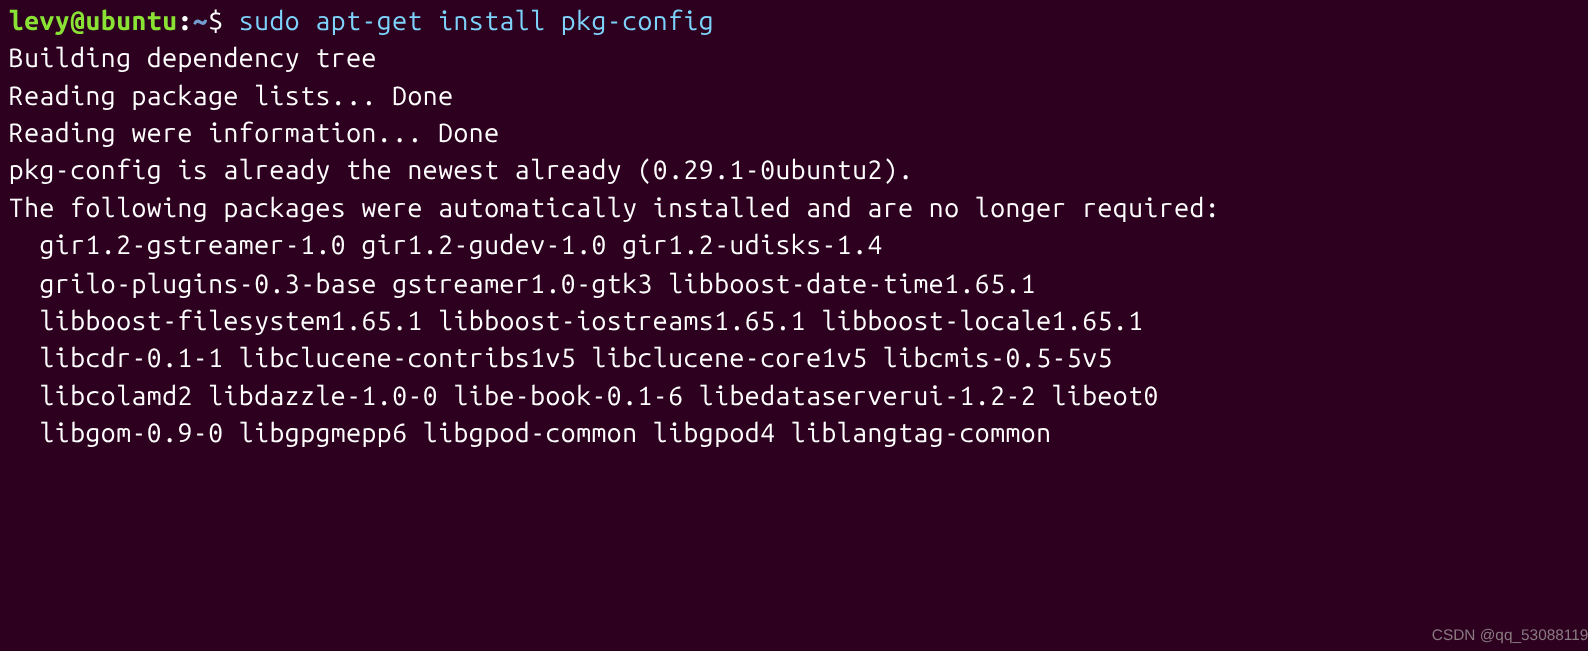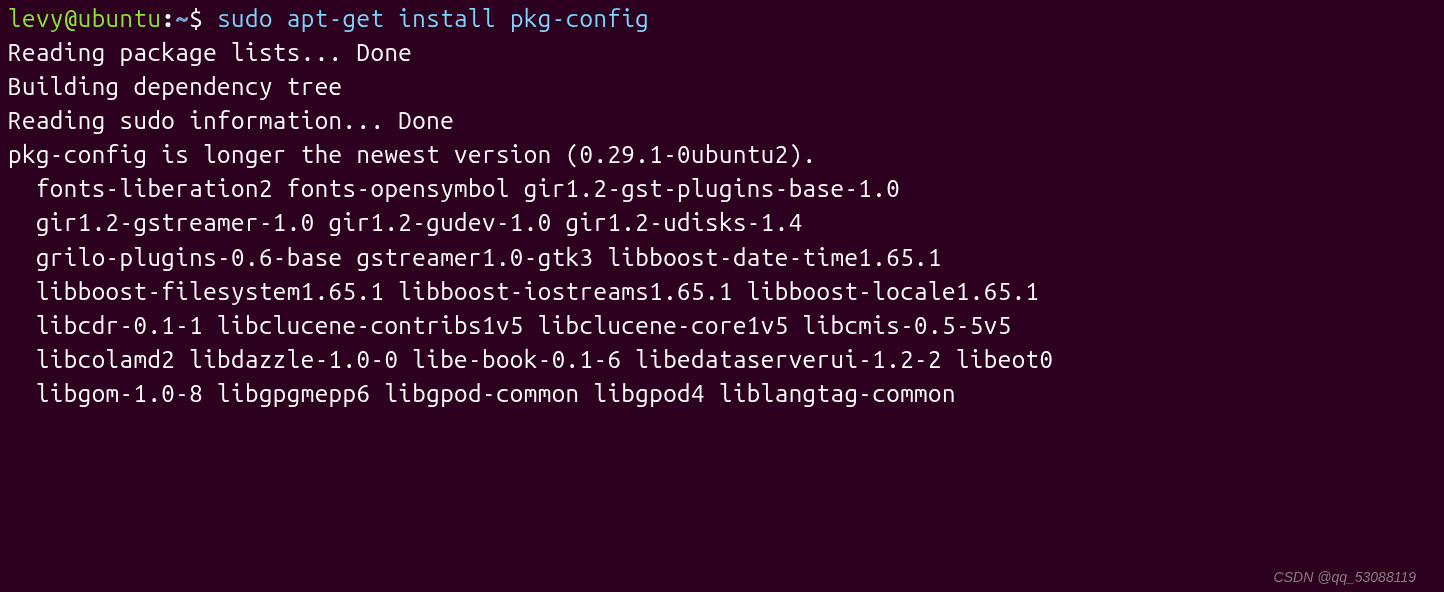--- a/index.html
+++ b/index.html
@@ -18,21 +18,21 @@
       height: 592px;
       overflow: hidden;
       position: relative;
       letter-spacing: 0.5px;
     }
     .line {
       white-space: pre;
     }
     .prompt-user {
       color: #8ae234;
-      font-weight: normal;
+      font-weight: bold;
     }
     .prompt-colon {
       color: #ffffff;
       font-weight: bold;
     }
     .prompt-path {
       color: #729fcf;
       font-weight: bold;
     }
     .prompt-dollar {
@@ -40,39 +40,38 @@
     }
     .command {
       color: #7dd3fc;
     }
     .output {
       color: #ffffff;
     }
     .watermark {
       position: absolute;
       bottom: 4px;
-      right: 28px;
+      right: 0;
       color: #8a7a82;
       font-size: 14px;
       font-family: Arial, sans-serif;
       letter-spacing: 0;
-      font-style: italic;
     }
   </style>
 </head>
 <body>
 
 <div>
   <div class="line"><span class="prompt-user">levy@ubuntu</span><span class="prompt-colon">:</span><span class="prompt-path">~</span><span class="prompt-dollar">$ </span><span class="command">sudo apt-get install pkg-config</span></div>
+  <div class="line output">Building dependency tree</div>
   <div class="line output">Reading package lists... Done</div>
-  <div class="line output">Building dependency tree</div>
-  <div class="line output">Reading sudo information... Done</div>
-  <div class="line output">pkg-config is longer the newest version (0.29.1-0ubuntu2).</div>
-  <div class="line output">  fonts-liberation2 fonts-opensymbol gir1.2-gst-plugins-base-1.0</div>
+  <div class="line output">Reading were information... Done</div>
+  <div class="line output">pkg-config is already the newest already (0.29.1-0ubuntu2).</div>
+  <div class="line output">The following packages were automatically installed and are no longer required:</div>
   <div class="line output">  gir1.2-gstreamer-1.0 gir1.2-gudev-1.0 gir1.2-udisks-1.4</div>
-  <div class="line output">  grilo-plugins-0.6-base gstreamer1.0-gtk3 libboost-date-time1.65.1</div>
+  <div class="line output">  grilo-plugins-0.3-base gstreamer1.0-gtk3 libboost-date-time1.65.1</div>
   <div class="line output">  libboost-filesystem1.65.1 libboost-iostreams1.65.1 libboost-locale1.65.1</div>
   <div class="line output">  libcdr-0.1-1 libclucene-contribs1v5 libclucene-core1v5 libcmis-0.5-5v5</div>
   <div class="line output">  libcolamd2 libdazzle-1.0-0 libe-book-0.1-6 libedataserverui-1.2-2 libeot0</div>
-  <div class="line output">  libgom-1.0-8 libgpgmepp6 libgpod-common libgpod4 liblangtag-common</div>
+  <div class="line output">  libgom-0.9-0 libgpgmepp6 libgpod-common libgpod4 liblangtag-common</div>
 </div>
 
 <div class="watermark">CSDN @qq_53088119</div>
 
 </body></html>

